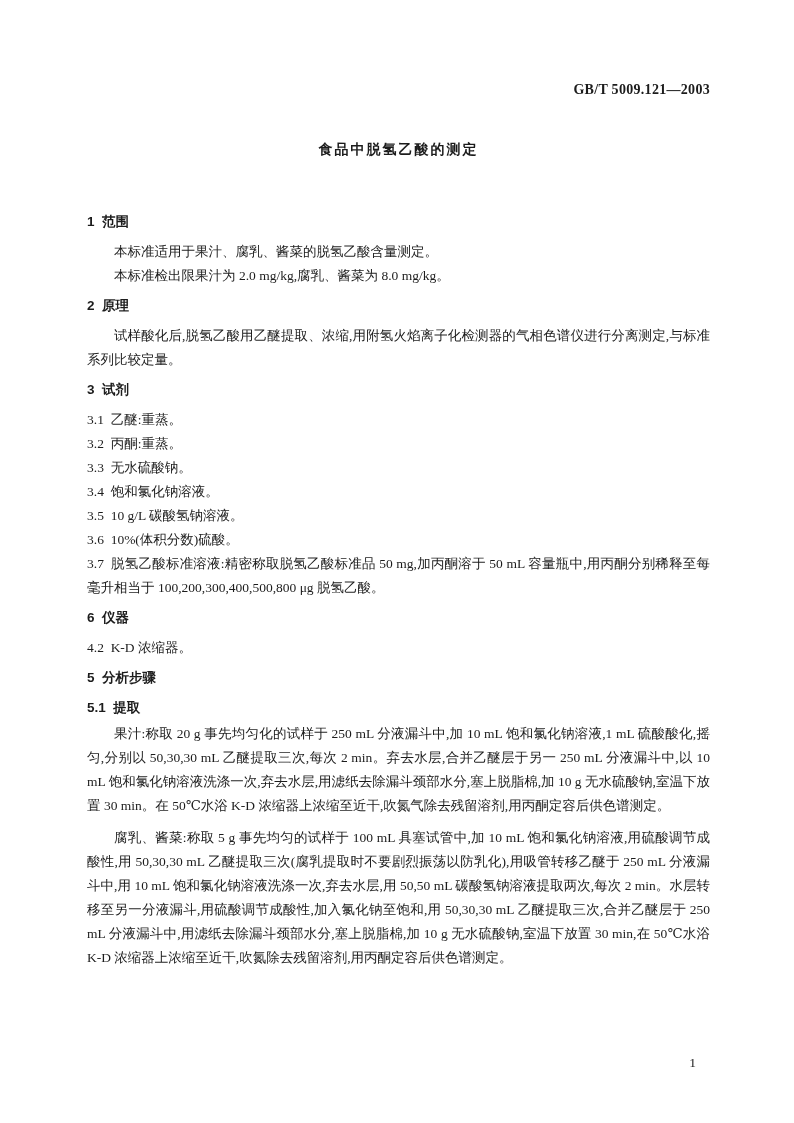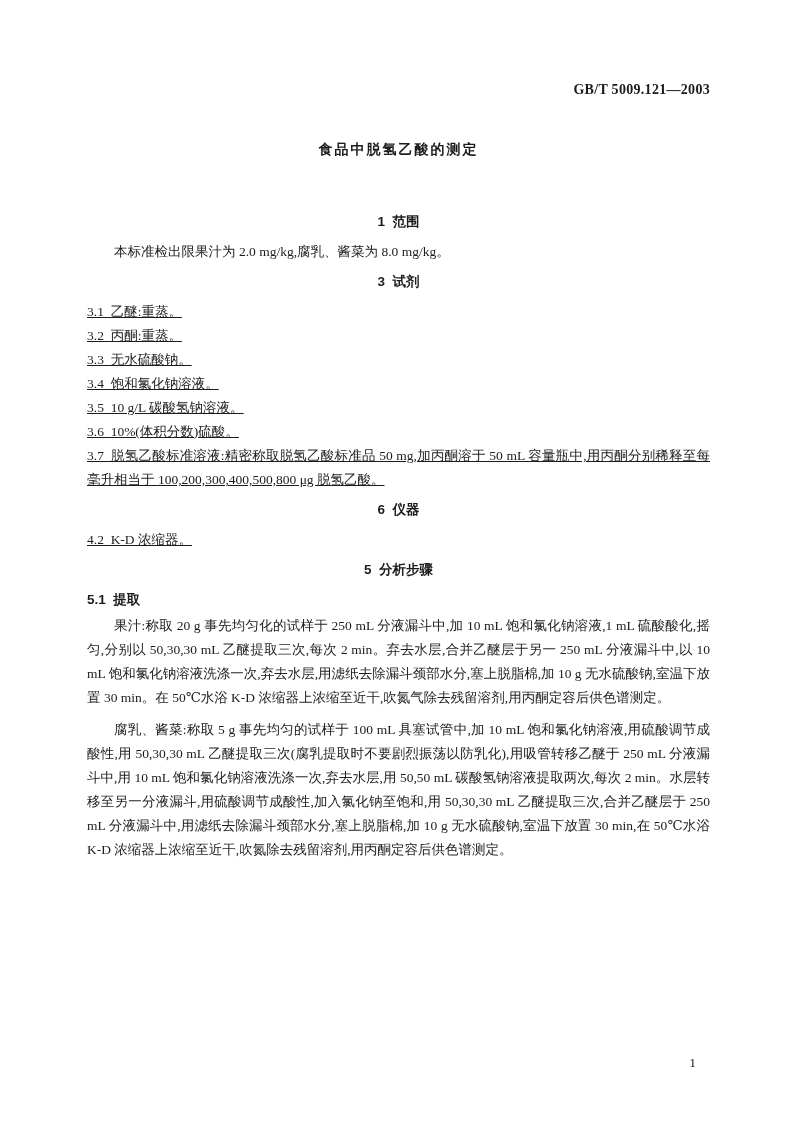--- a/index.html
+++ b/index.html
@@ -35,40 +35,39 @@
     line-height: 30px;
   }
   .sec-h {
     font-family: "Liberation Sans", "DejaVu Sans", sans-serif;
     font-size: 13.5px;
     font-weight: bold;
     line-height: 24px;
     margin-top: 6px;
     margin-bottom: 6px;
     white-space: pre-wrap;
-    text-align: center;
   }
   .sub-h {
     font-family: "Liberation Sans", "DejaVu Sans", sans-serif;
     font-size: 13.5px;
     font-weight: bold;
     line-height: 24px;
     margin-top: 2px;
     margin-bottom: 2px;
     white-space: pre-wrap;
   }
   .para {
     font-size: 13.5px;
     line-height: 24px;
     text-align: justify;
     white-space: pre-wrap;
   }
   .para.indent { text-indent: 2em; }
   .para.spaced { margin-top: 8px; }
-  .clauses .para { text-indent: 0; text-decoration: underline; }
+  .clauses .para { text-indent: 0; }
   .page-number {
     position: absolute;
     right: 98px;
     bottom: 52px;
     font-size: 13.5px;
     line-height: 16px;
   }
 </style>
 </head>
 <body>
@@ -76,23 +75,28 @@
 <div class="page">
 
   <div class="doc-header">
     <span>GB/T 5009.121—2003</span>
   </div>
 
   <h1 class="doc-title">食品中脱氢乙酸的测定</h1>
 
   <section>
     <h2 class="sec-h">1  范围</h2>
+    <p class="para indent">本标准适用于果汁、腐乳、酱菜的脱氢乙酸含量测定。</p>
     <p class="para indent">本标准检出限果汁为 2.0 mg/kg,腐乳、酱菜为 8.0 mg/kg。</p>
   </section>
 
+  <section>
+    <h2 class="sec-h">2  原理</h2>
+    <p class="para indent">试样酸化后,脱氢乙酸用乙醚提取、浓缩,用附氢火焰离子化检测器的气相色谱仪进行分离测定,与标准系列比较定量。</p>
+  </section>
 
   <section class="clauses">
     <h2 class="sec-h">3  试剂</h2>
     <p class="para">3.1  乙醚:重蒸。</p>
     <p class="para">3.2  丙酮:重蒸。</p>
     <p class="para">3.3  无水硫酸钠。</p>
     <p class="para">3.4  饱和氯化钠溶液。</p>
     <p class="para">3.5  10 g/L 碳酸氢钠溶液。</p>
     <p class="para">3.6  10%(体积分数)硫酸。</p>
     <p class="para">3.7  脱氢乙酸标准溶液:精密称取脱氢乙酸标准品 50 mg,加丙酮溶于 50 mL 容量瓶中,用丙酮分别稀释至每毫升相当于 100,200,300,400,500,800 μg 脱氢乙酸。</p>

